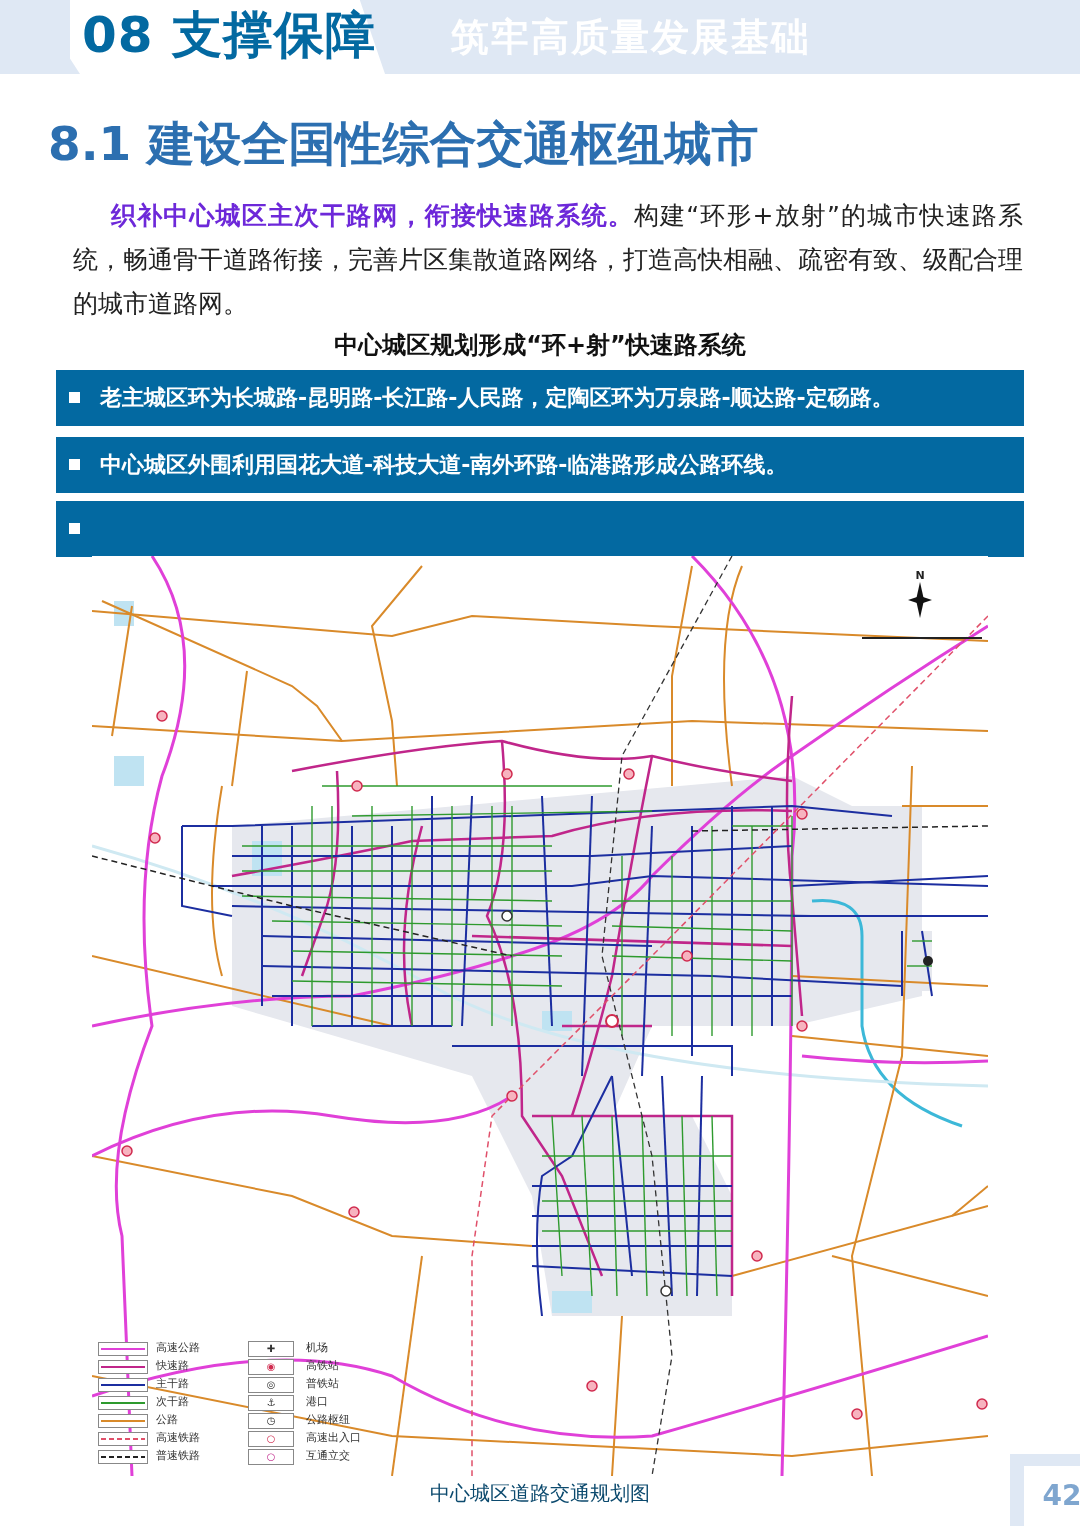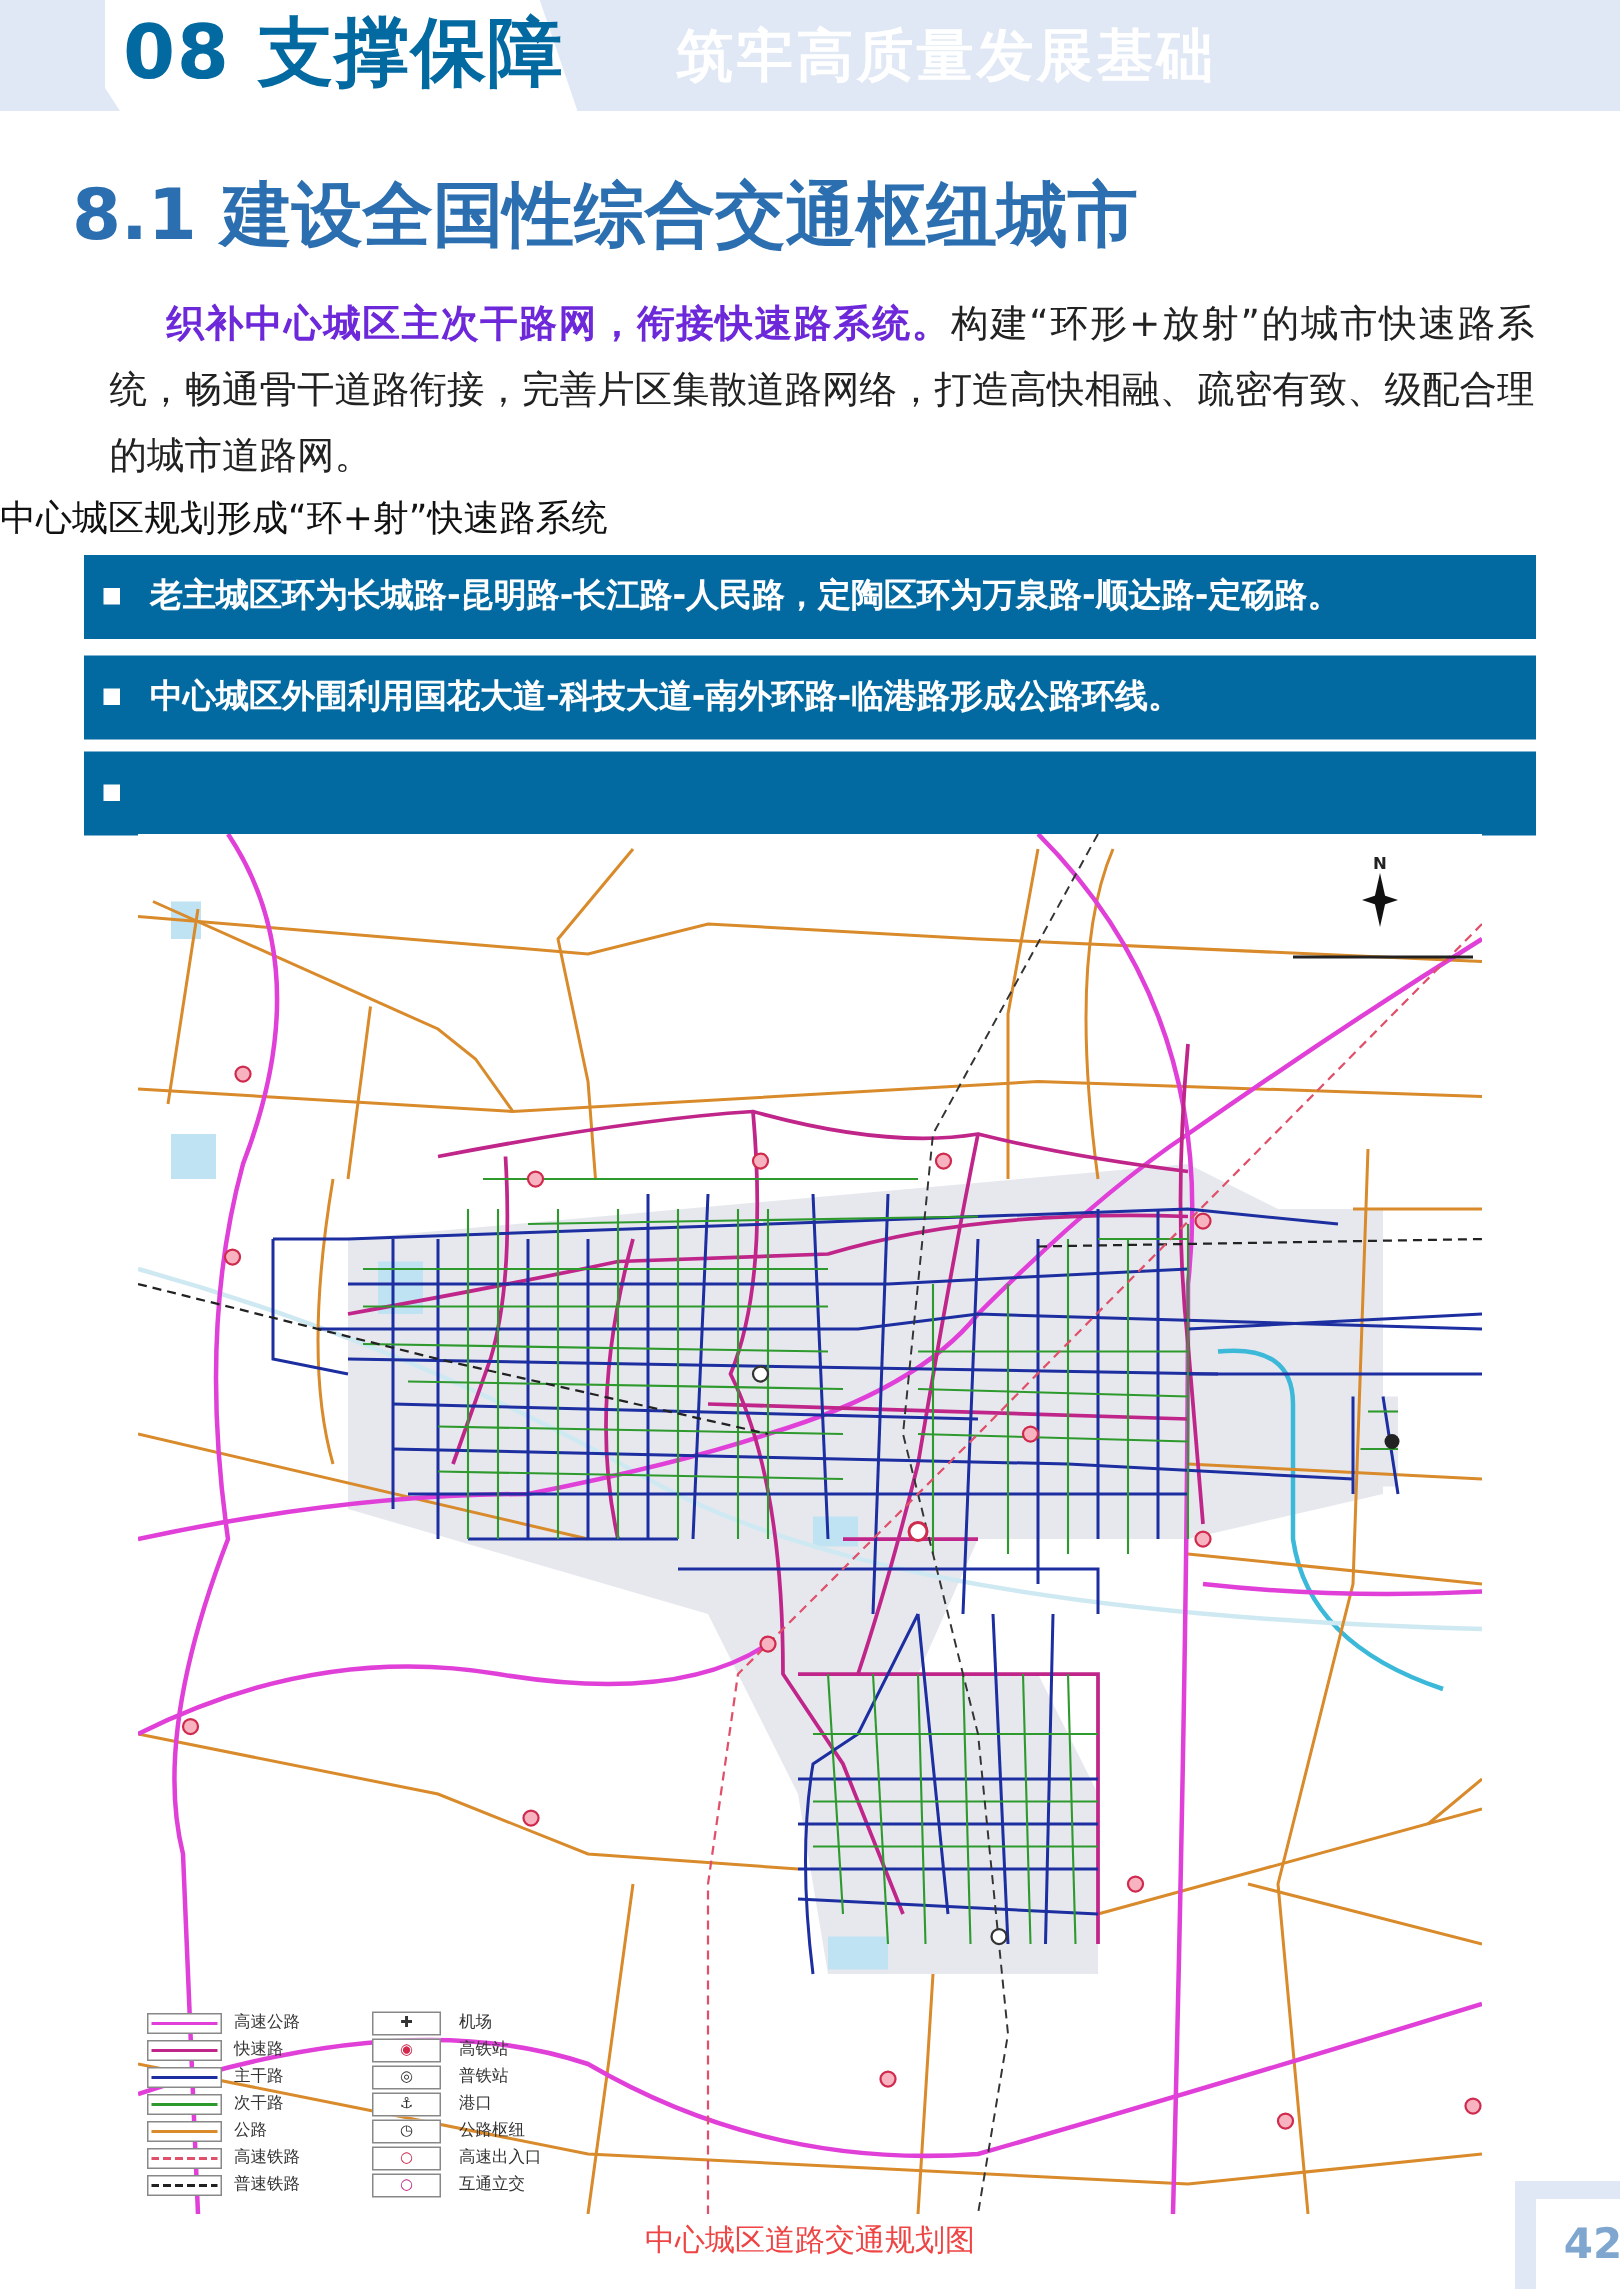--- a/index.html
+++ b/index.html
@@ -7,34 +7,34 @@
   
   .hdr-band{position:absolute;left:0;top:0;width:1080px;height:74px;background:#dfe8f4;}
   .hdr-left{position:absolute;left:70px;top:0;width:315px;height:74px;background:#ffffff;clip-path:polygon(0 0,92% 0,100% 100%,0 100%);}
   .hdr-slant{position:absolute;left:0;top:0;width:80px;height:74px;background:#dfe8f4;clip-path:polygon(0 0,40% 0,100% 100%,0 100%);}
   .hdr-title{position:absolute;left:82px;top:4px;font-size:50px;font-weight:bold;color:#0369a1;letter-spacing:1px;line-height:62px;}
   .hdr-sub{position:absolute;left:437px;top:10px;font-size:38px;font-weight:bold;color:#ffffff;line-height:54px;letter-spacing:2px;margin-left:14px;}
   
   .sec-title{position:absolute;left:48px;top:112px;font-size:47px;font-weight:bold;color:#2c6fb0;line-height:64px;}
   .para{position:absolute;left:73px;top:194px;width:950px;font-size:25px;line-height:44px;color:#222;text-indent:38px;text-align:justify;}
   .para .hl{color:#6d28d9;font-weight:bold;}
-  .caption-top{position:absolute;left:0;width:1080px;top:328px;font-size:24px;font-weight:normal;color:#111;line-height:34px;}
+  .caption-top{position:absolute;left:0;width:1080px;top:328px;text-align:center;font-size:24px;font-weight:bold;color:#111;line-height:34px;}
   .bullet{position:absolute;left:56px;width:968px;height:56px;background:#0369a1;color:#fff;font-size:22px;font-weight:bold;line-height:56px;box-sizing:border-box;padding-left:44px;}
   .bullet .sq{position:absolute;left:13px;top:22px;width:11px;height:11px;background:#fff;}
   
   .map{position:absolute;left:92px;top:556px;width:896px;height:920px;background:#fff;}
   .map svg{width:100%;height:100%;display:block;}
   .legend{position:absolute;left:98px;top:1340px;width:300px;height:130px;font-size:11px;color:#333;}
   .lg-row{position:absolute;height:16px;line-height:16px;}
   .lg-swatch{position:absolute;left:0;top:2px;width:48px;height:12px;border:1px solid #888;background:#fff;}
   .lg-swatch i{position:absolute;left:2px;right:2px;top:5px;height:2px;}
   .lg-label{position:absolute;left:58px;top:0;white-space:nowrap;}
   .lg-box{position:absolute;left:0;top:1px;width:44px;height:14px;border:1px solid #888;background:#fff;text-align:center;font-size:10px;line-height:14px;}
   .compass{position:absolute;left:905px;top:570px;width:30px;height:60px;text-align:center;}
-  .caption-bot{position:absolute;left:0;width:1080px;top:1478px;text-align:center;font-size:20px;color:#ef4444;line-height:30px;}
+  .caption-bot{position:absolute;left:0;width:1080px;top:1478px;text-align:center;font-size:20px;color:#0c4a6e;line-height:30px;}
   .pg-frame{position:absolute;left:1010px;top:1454px;width:70px;height:72px;background:#dfe8f4;}
   .pg-inner{position:absolute;left:1024px;top:1466px;width:56px;height:60px;background:#fff;}
   .pg-num{position:absolute;left:1024px;top:1476px;width:76px;text-align:center;font-size:28px;font-weight:bold;color:#7fa6cf;line-height:40px;}
 </style>
 </head>
 <body>
 
 <div class="hdr-band"></div>
 <div class="hdr-left"></div>
 <div class="hdr-slant"></div>

